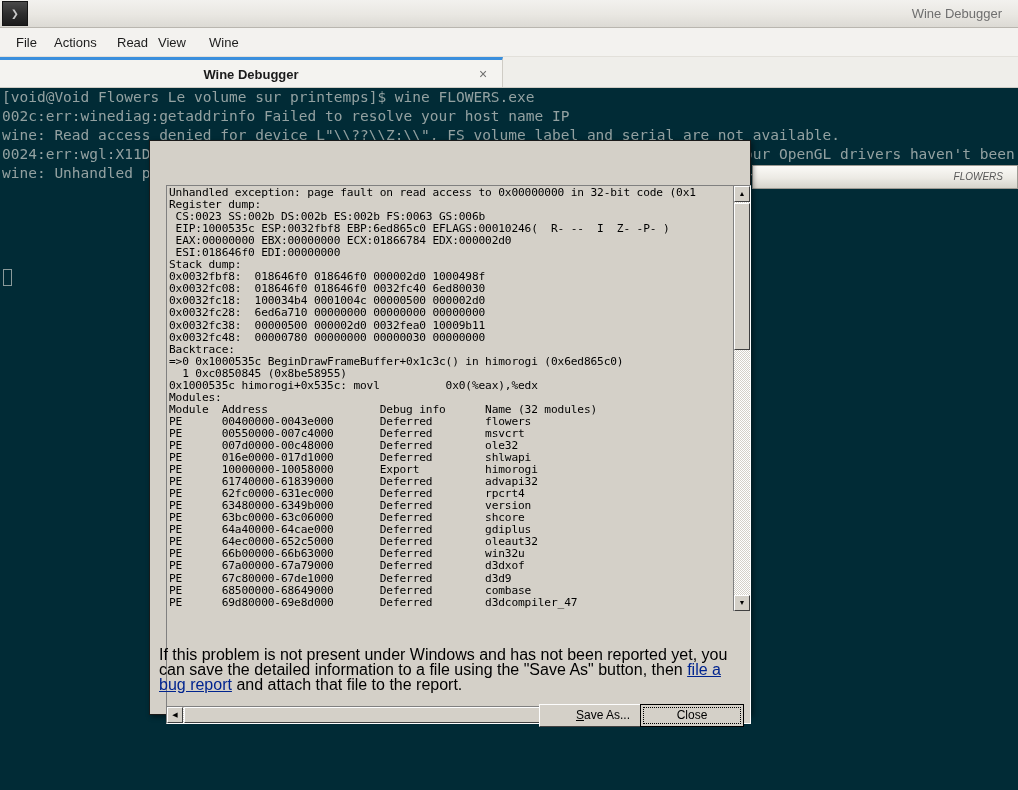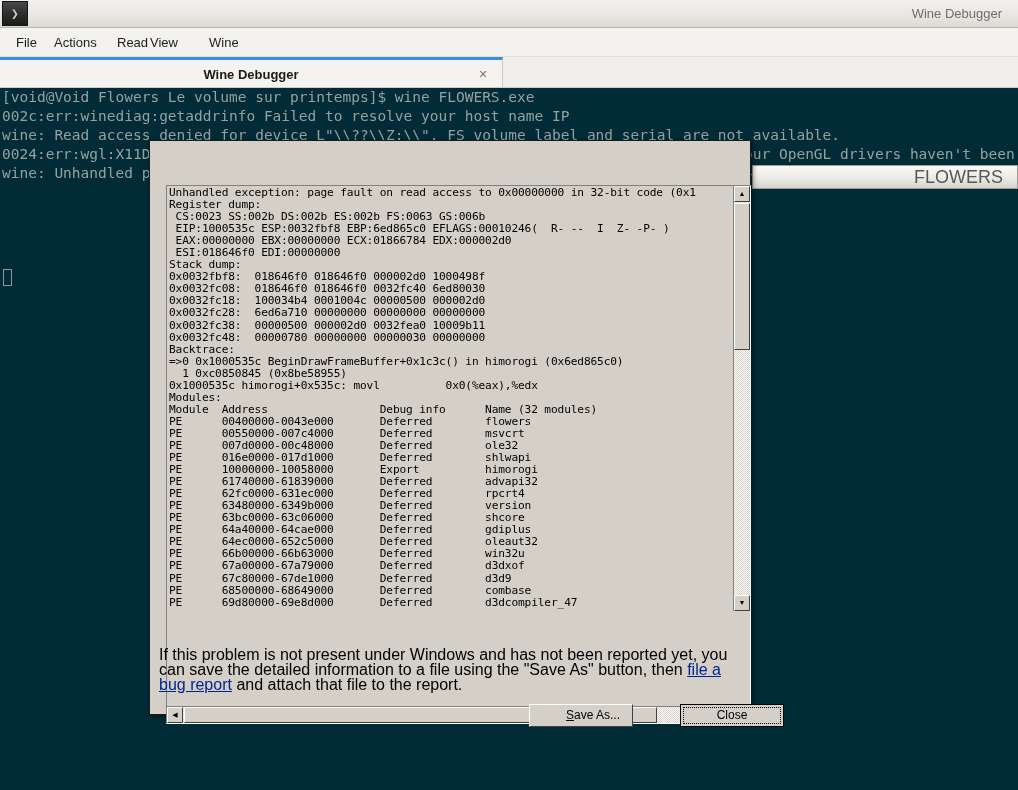--- a/index.html
+++ b/index.html
@@ -142,22 +142,23 @@
     width: 266px; height: 24px;
     background: linear-gradient(to bottom, #fbfaf7 0%, #eceae4 55%, #d7d4cc 100%);
     border: 1px solid #9d9a93;
     box-sizing: border-box;
   }
   #flowers-title {
     position: absolute;
     left: 0; right: 14px; top: 0;
     height: 22px; line-height: 22px;
     text-align: right;
-    font-size: 18px;
+    font-size: 10px;
     color: #585858;
+    font-style: italic;
   }
 
   
   #error-dialog {
     position: absolute;
     left: 149px; top: 140px;
     width: 602px; height: 575px;
     background: #d4d0c8;
     border: 1px solid #1a1a1a;
     box-sizing: border-box;
@@ -321,45 +322,44 @@
     border: 1px solid #fdfdfd;
     border-right-color: #404040;
     border-bottom-color: #404040;
     box-sizing: border-box;
     font-size: 12px;
     color: #000;
     text-align: center;
     line-height: 21px;
     cursor: pointer;
   }
-  #btn-save-as { left: 379px; padding-left: 24px; }
+  #btn-save-as { left: 389px; padding-left: 24px; }
   #btn-close {
     left: 490px;
     border: 1px solid #000;
     outline: 1px dotted #000;
     outline-offset: -4px;
-    margin-left: 40px;
   }
   .accel { text-decoration: underline; }
 </style>
 </head>
 <body>
 
 <div id="terminal-window">
 
   <div id="terminal-titlebar">
     <div id="terminal-app-icon">❯</div>
     <div id="terminal-title-text">Wine Debugger</div>
   </div>
 
   <div id="terminal-menubar">
     <div class="menu-item" style="left:10px">File</div>
     <div class="menu-item" style="left:48px">Actions</div>
     <div class="menu-item" style="left:111px">Read</div>
-    <div class="menu-item" style="left:144px">View</div>
+    <div class="menu-item" style="left:152px">View</div>
     <div class="menu-item" style="left:203px">Wine</div>
   </div>
 
   <div id="terminal-tabstrip">
     <div id="tab-wine-debugger">
       <div id="tab-label">Wine Debugger</div>
       <div id="tab-close-icon">×</div>
     </div>
   </div>
 

